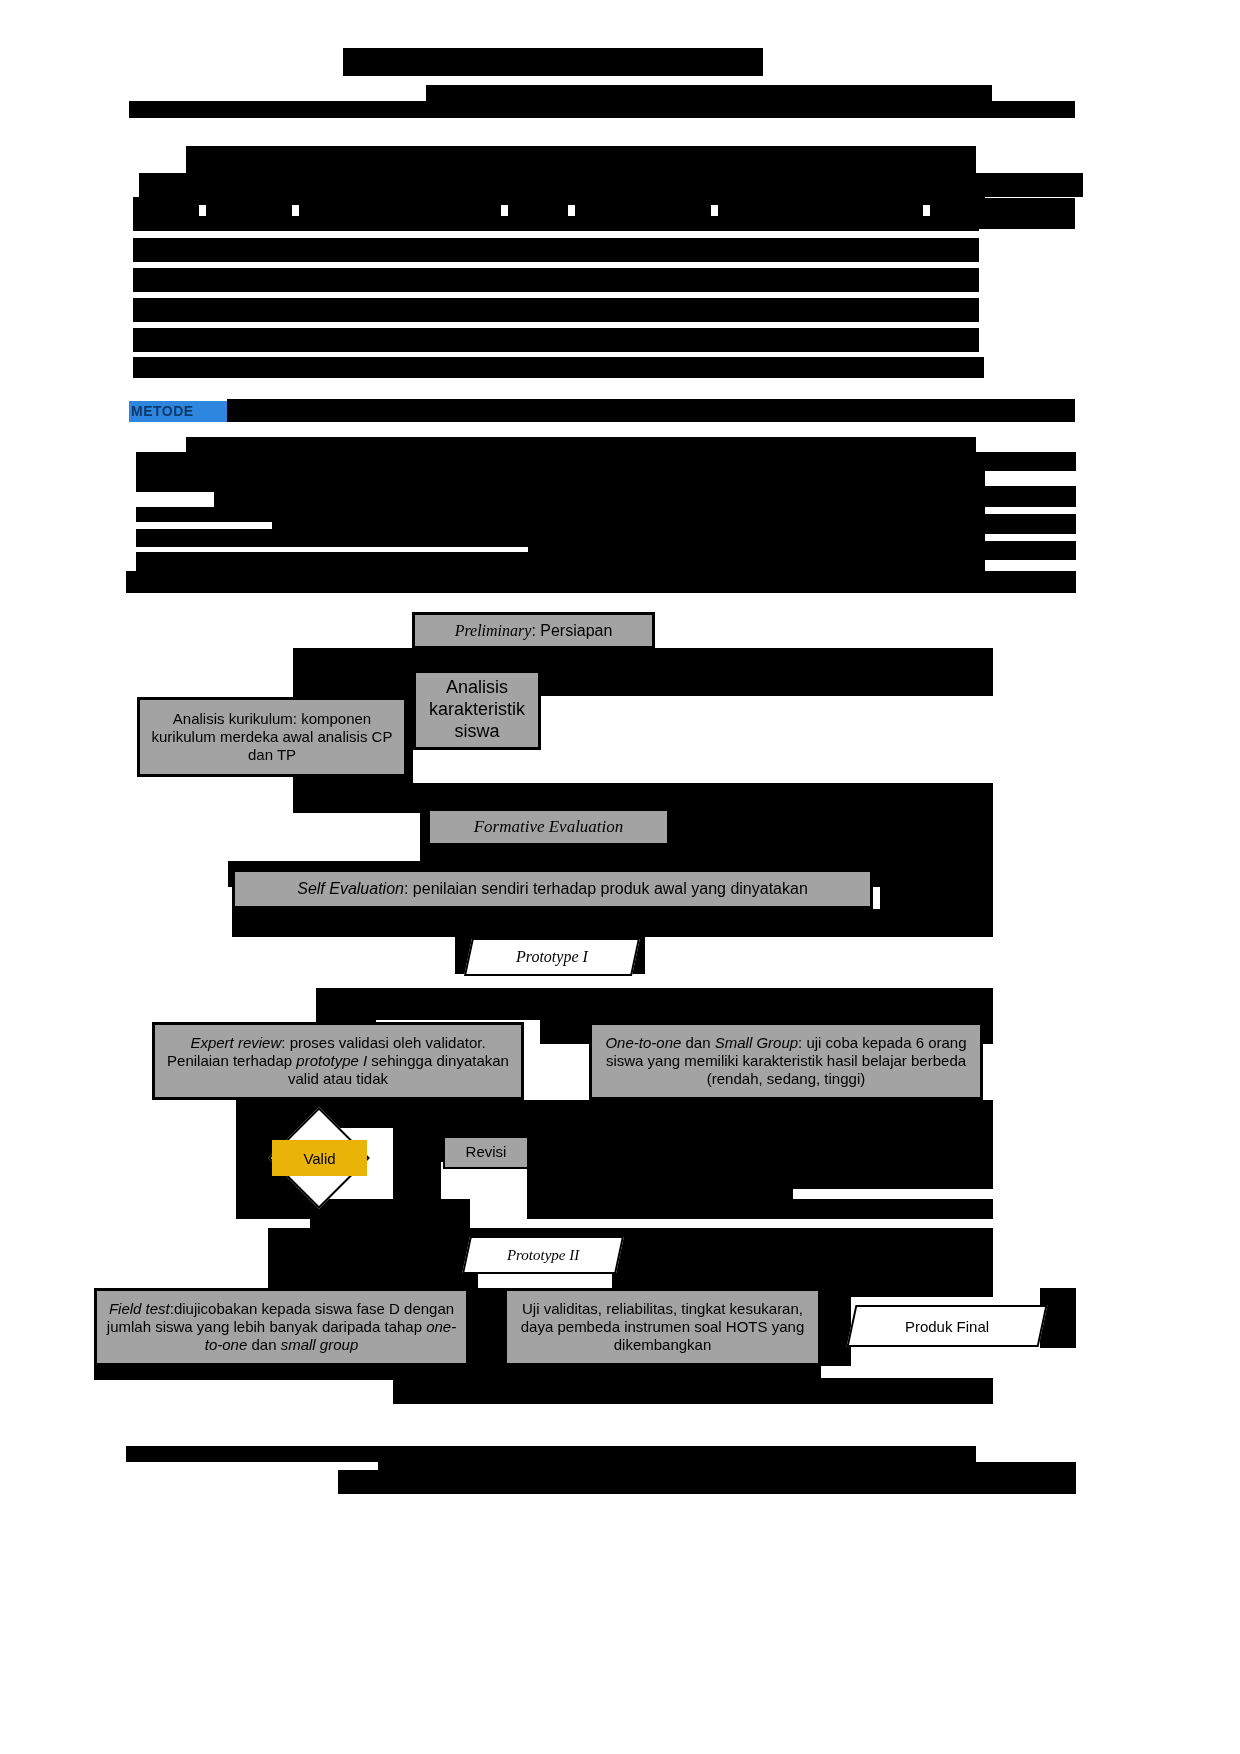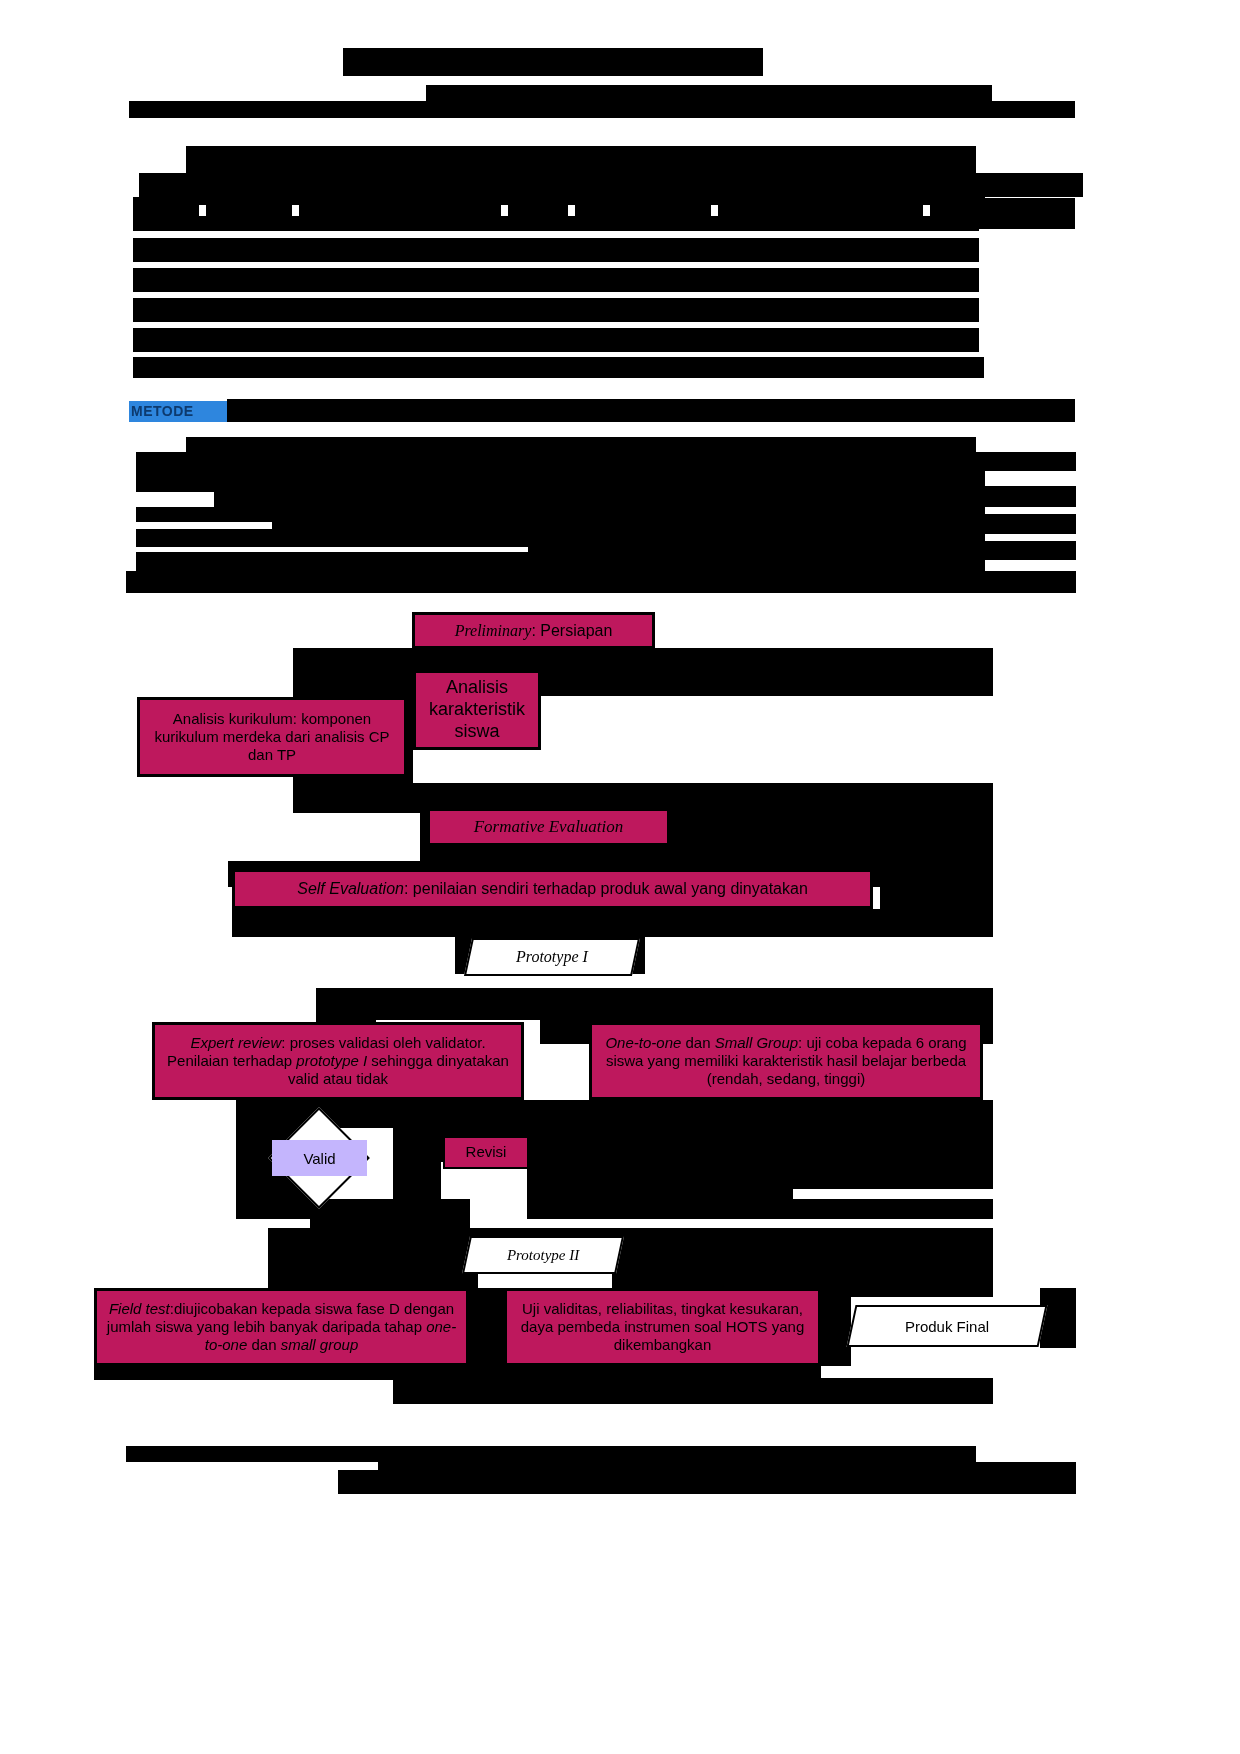--- a/index.html
+++ b/index.html
@@ -27,21 +27,21 @@
   }
   .highlight-blue {
     position: absolute;
     background: #2e86de;
   }
 
   
   .node {
     position: absolute;
     box-sizing: border-box;
-    background: #be185d;
+    background: #a3a3a3;
     border: 3px solid #000000;
     display: flex;
     align-items: center;
     justify-content: center;
     text-align: center;
     line-height: 1.22;
     z-index: 6;
   }
   .node-inner {
     padding: 2px 8px;
@@ -141,21 +141,21 @@
     <div class="node-inner">
       <span class="serif it">Preliminary</span><span class="sans">: Persiapan</span>
     </div>
   </div>
 
   <div class="flow-band" style="left:293px; top:648px; width:700px; height:48px;"></div>
   <div class="flow-band" style="left:293px; top:696px; width:120px; height:100px;"></div>
   <div class="flow-band" style="left:655px; top:648px; width:338px; height:48px;"></div>
 
   <div class="node sans" style="left:137px; top:697px; width:270px; height:80px; font-size:15px;">
-    <div class="node-inner">Analisis kurikulum: komponen kurikulum merdeka dari analisis CP dan TP</div>
+    <div class="node-inner">Analisis kurikulum: komponen kurikulum merdeka awal analisis CP dan TP</div>
   </div>
 
   <div class="node sans" style="left:413px; top:670px; width:128px; height:80px; font-size:18px;">
     <div class="node-inner">Analisis karakteristik siswa</div>
   </div>
 
 
   <div class="flow-band" style="left:293px; top:783px; width:700px; height:30px;"></div>
   <div class="flow-band" style="left:420px; top:806px; width:573px; height:60px;"></div>
   <div class="flow-band" style="left:666px; top:806px; width:327px; height:75px;"></div>
@@ -198,21 +198,21 @@
   </div>
 
   <div class="flow-band" style="left:236px; top:1100px; width:757px; height:28px;"></div>
   <div class="flow-band" style="left:236px; top:1124px; width:90px; height:38px;"></div>
   <div class="flow-band" style="left:393px; top:1124px; width:600px; height:38px;"></div>
   <div class="flow-band" style="left:393px; top:1124px; width:48px; height:95px;"></div>
   <div class="flow-band" style="left:527px; top:1124px; width:466px; height:95px;"></div>
   <div class="flow-band" style="left:236px; top:1162px; width:90px; height:57px;"></div>
 
   <div class="diamond" style="left:283px; top:1122px; width:72px; height:72px;"></div>
-  <div class="diamond-label sans" style="left:272px; top:1140px; width:95px; height:36px; font-size:15px; background:#c4b5fd;">
+  <div class="diamond-label sans" style="left:272px; top:1140px; width:95px; height:36px; font-size:15px; background:#eab308;">
     <span>Valid</span>
   </div>
 
   <div class="node sans" style="left:443px; top:1136px; width:86px; height:33px; font-size:15px; border-width:2px;justify-content:center;">
     <div class="node-inner">Revisi</div>
   </div>
 
   <div style="position:absolute;left:793px;top:1189px;width:200px;height:10px;background:#ffffff;z-index:3;"></div>
 
   <div class="flow-band" style="left:310px; top:1199px; width:160px; height:32px;"></div>

